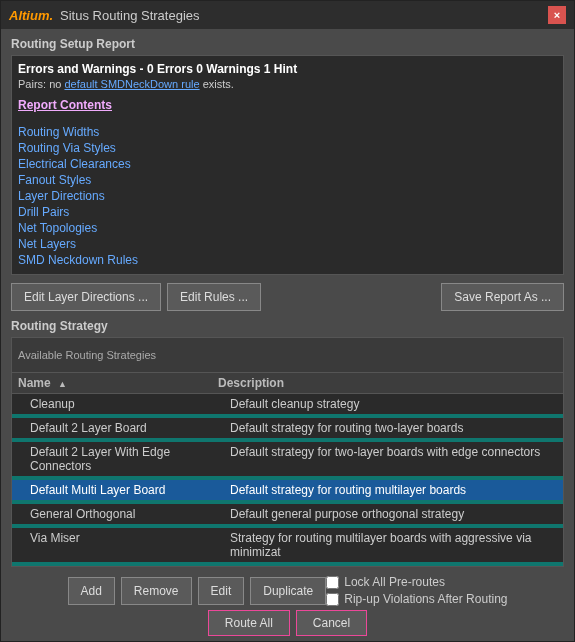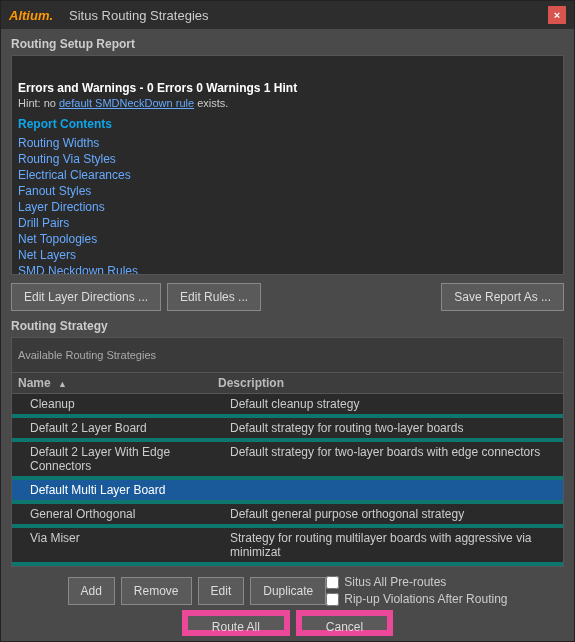--- a/index.html
+++ b/index.html
@@ -25,21 +25,21 @@
       display: flex;
       align-items: center;
       justify-content: space-between;
       padding: 0 8px;
       height: 28px;
       flex-shrink: 0;
     }
     .title-bar-left {
       display: flex;
       align-items: flex-end;
-      gap: 16px;
+      gap: 7px;
     }
     .altium-logo {
       color: #f90;
       font-weight: bold;
       font-size: 13px;
       font-style: italic;
     }
     .title-text {
       color: #ccc;
       font-size: 13px;
@@ -76,36 +76,36 @@
       height: 220px;
       overflow-y: auto;
       padding: 6px;
       flex-shrink: 0;
     }
     .errors-warnings {
       color: #fff;
       font-weight: bold;
       font-size: 12px;
       margin-bottom: 2px;
-      margin-top: 19px;
     }
     .hint-line {
       color: #ccc;
       font-size: 11px;
       margin-bottom: 8px;
     }
     .hint-link {
       color: #6af;
       text-decoration: underline;
       cursor: pointer;
     }
     .report-contents-title {
       font-weight: bold;
-      color: #0ea5e9;
-      margin-bottom: 4px;
+      color: #f0abfc;
+      margin-bottom: 12px;
+      text-decoration: underline;
     }
     .report-item {
       color: #6af;
       padding: 1px 0;
       cursor: pointer;
       font-size: 12px;
     }
     .btn-row {
       display: flex;
       gap: 6px;
@@ -222,22 +222,22 @@
       accent-color: #888;
     }
     .action-btn-row {
       display: flex;
       gap: 6px;
       justify-content: flex-end;
     }
     .btn-primary {
       background: #5a5a5a;
       color: #ddd;
-      border: 6px solid #ec4899;
-      padding: 4px 24px;
+      border: 1px solid #ec4899;
+      padding: 4px 16px;
       cursor: pointer;
       font-size: 12px;
       height: 26px;
     }
     .scrollbar::-webkit-scrollbar {
       width: 8px;
     }
     .scrollbar::-webkit-scrollbar-track {
       background: #2a2a2a;
     }
@@ -264,21 +264,21 @@
     <button class="close-btn">×</button>
   </div>
 
   <div class="content">
 
     <div>
       <div class="section-title">Routing Setup Report</div>
       <div class="report-panel scrollbar">
         <div class="errors-warnings">Errors and Warnings - 0 Errors 0 Warnings 1 Hint</div>
         <div class="hint-line">
-          <span>Hint: no </span><span class="hint-link">default SMDNeckDown rule</span><span> exists.</span>
+          <span>Pairs: no </span><span class="hint-link">default SMDNeckDown rule</span><span> exists.</span>
         </div>
         <div class="report-contents-title">Report Contents</div>
         <div id="report-items-container">
             <div class="report-item">Routing Widths</div>
             <div class="report-item">Routing Via Styles</div>
             <div class="report-item">Electrical Clearances</div>
             <div class="report-item">Fanout Styles</div>
             <div class="report-item">Layer Directions</div>
             <div class="report-item">Drill Pairs</div>
             <div class="report-item">Net Topologies</div>
@@ -314,20 +314,21 @@
               <div class="table-row">
                 <div class="col-name">Default 2 Layer Board</div>
                 <div class="col-desc">Default strategy for routing two-layer boards</div>
               </div>
               <div class="table-row">
                 <div class="col-name">Default 2 Layer With Edge Connectors</div>
                 <div class="col-desc">Default strategy for two-layer boards with edge connectors</div>
               </div>
               <div class="table-row selected">
                 <div class="col-name">Default Multi Layer Board</div>
+                <div class="col-desc">Default strategy for routing multilayer boards</div>
               </div>
               <div class="table-row">
                 <div class="col-name">General Orthogonal</div>
                 <div class="col-desc">Default general purpose orthogonal strategy</div>
               </div>
               <div class="table-row">
                 <div class="col-name">Via Miser</div>
                 <div class="col-desc">Strategy for routing multilayer boards with aggressive via minimizat</div>
               </div>
             </div>
@@ -339,21 +340,21 @@
       <div class="bottom-row">
         <div class="bottom-btn-row">
           <button class="btn">Add</button>
           <button class="btn">Remove</button>
           <button class="btn">Edit</button>
           <button class="btn">Duplicate</button>
         </div>
         <div class="checkboxes">
           <label class="checkbox-label">
             <input type="checkbox" style="">
-            <span>Situs All Pre-routes</span>
+            <span>Lock All Pre-routes</span>
           </label>
           <label class="checkbox-label">
             <input type="checkbox" style="">
             <span>Rip-up Violations After Routing</span>
           </label>
         </div>
       </div>
       <div class="action-btn-row">
         <button class="btn-primary">Route All</button>
         <button class="btn-primary">Cancel</button>

